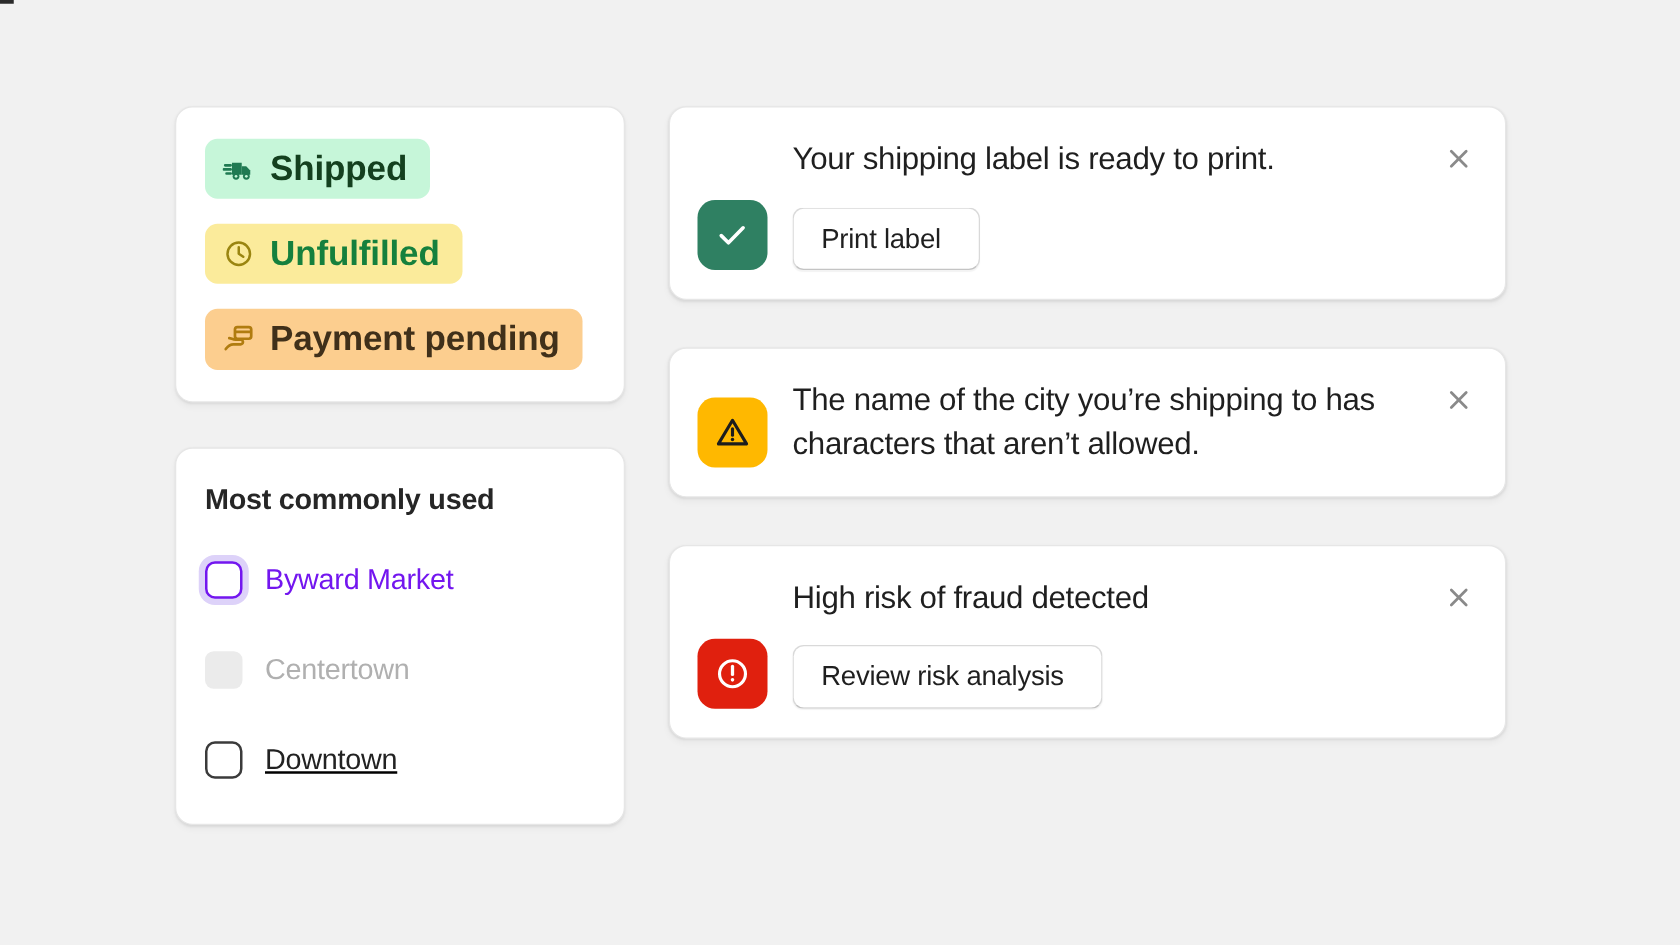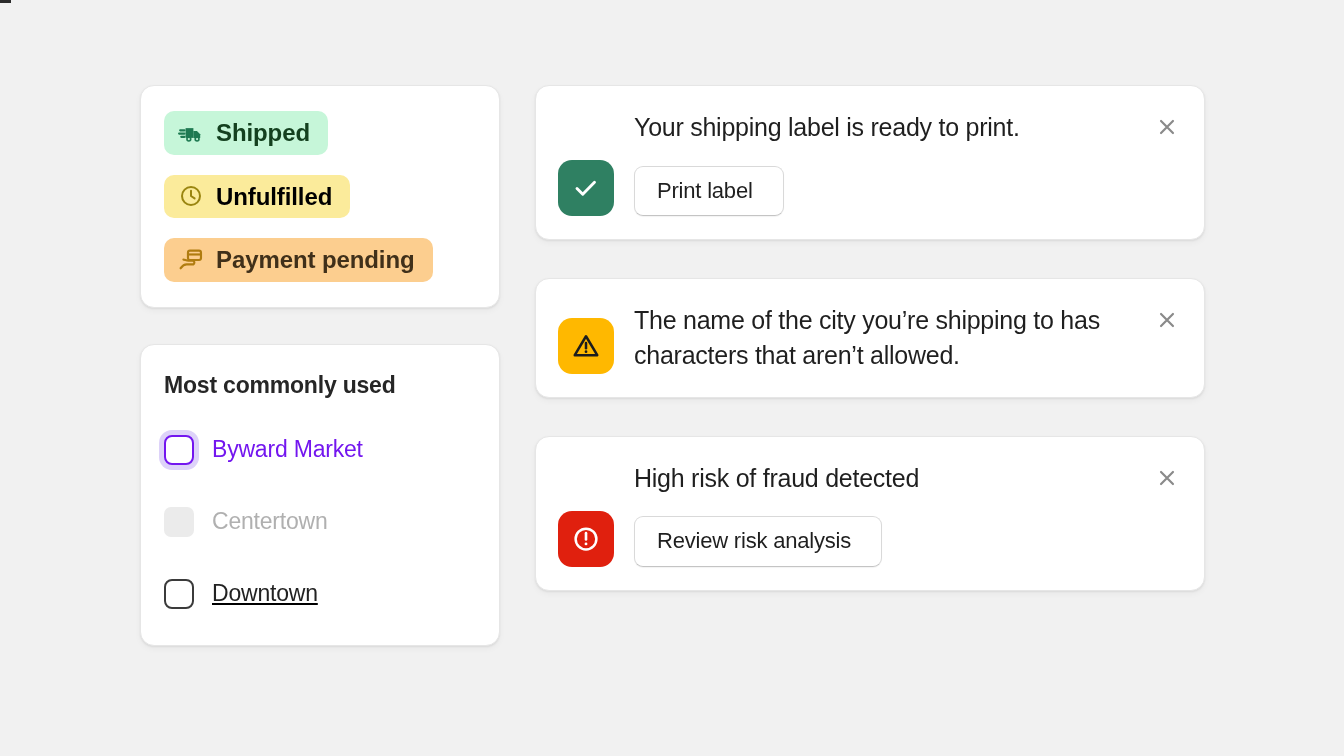--- a/index.html
+++ b/index.html
@@ -62,34 +62,34 @@
     flex-direction: column;
     align-items: flex-start;
     gap: 20px;
   }
   .badge {
     display: inline-flex;
     align-items: center;
     gap: 12px;
     border-radius: 10px;
     padding: 8px 18px 8px 14px;
-    font-size: 24px;
+    font-size: 28px;
     font-weight: bold;
     line-height: 1.15;
     letter-spacing: -0.1px;
     white-space: nowrap;
   }
   .badge .badge-ico {
     width: 26px; height: 26px;
     display: inline-flex;
     align-items: center; justify-content: center;
     flex: 0 0 26px;
   }
   .badge-success { background: #c6f6d9; color: #14401f; }
-  .badge-warning { background: #fbeb9b; color: #000000; justify-content: flex-end; }
+  .badge-warning { background: #fbeb9b; color: #15803d; justify-content: flex-end; }
   .badge-attention { background: #fcce8f; color: #40301a; }
 
   
   .choice-card {
     padding: 27px 24px 30px 23px;
   }
   .choice-title {
     font-size: 23px;
     font-weight: bold;
     color: #262626;

